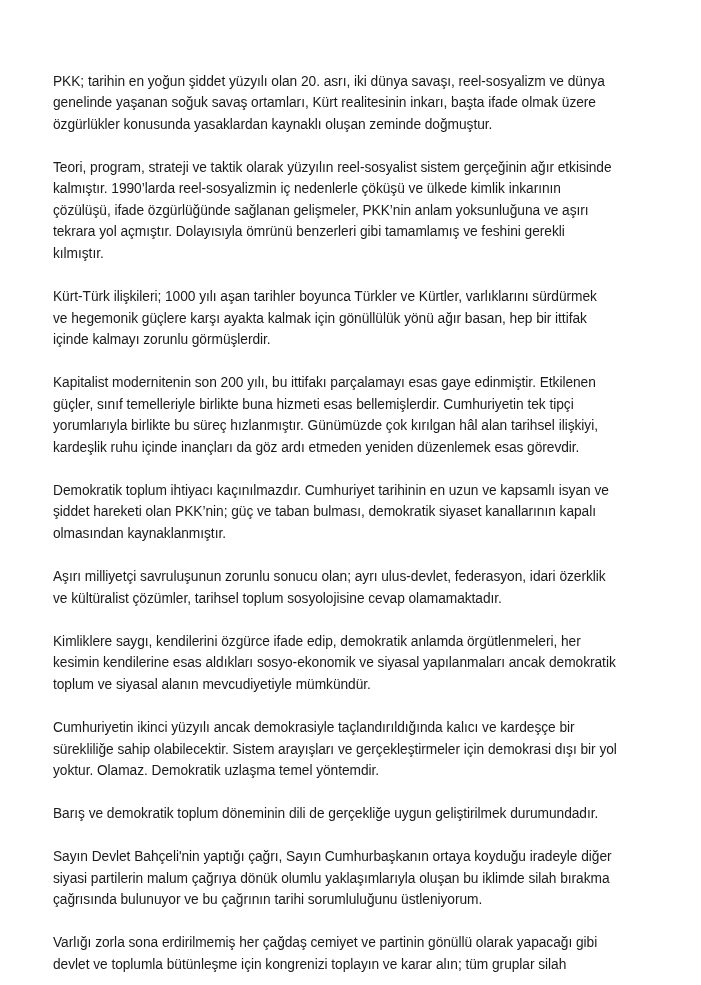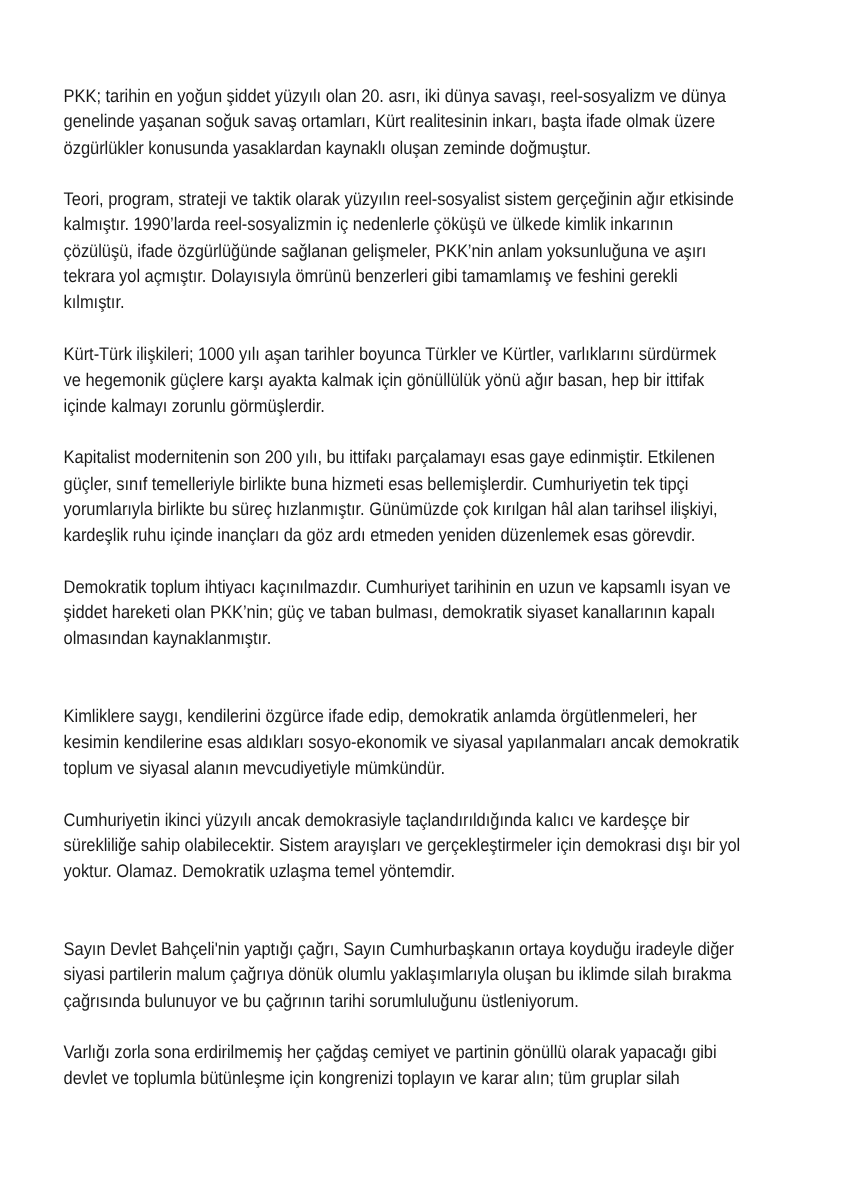--- a/index.html
+++ b/index.html
@@ -71,33 +71,40 @@
         <span class="line">yorumlarıyla birlikte bu süreç hızlanmıştır. Günümüzde çok kırılgan hâl alan tarihsel ilişkiyi,</span>
         <span class="line">kardeşlik ruhu içinde inançları da göz ardı etmeden yeniden düzenlemek esas görevdir.</span>
       </div>
       <span class="gap"></span>
       <div class="paragraph">
         <span class="line">Demokratik toplum ihtiyacı kaçınılmazdır. Cumhuriyet tarihinin en uzun ve kapsamlı isyan ve</span>
         <span class="line">şiddet hareketi olan PKK’nin; güç ve taban bulması, demokratik siyaset kanallarının kapalı</span>
         <span class="line">olmasından kaynaklanmıştır.</span>
       </div>
       <span class="gap"></span>
+      <div class="paragraph">
+        <span class="line">Aşırı milliyetçi savruluşunun zorunlu sonucu olan; ayrı ulus-devlet, federasyon, idari özerklik</span>
+        <span class="line">ve kültüralist çözümler, tarihsel toplum sosyolojisine cevap olamamaktadır.</span>
+      </div>
       <span class="gap"></span>
       <div class="paragraph">
         <span class="line">Kimliklere saygı, kendilerini özgürce ifade edip, demokratik anlamda örgütlenmeleri, her</span>
         <span class="line">kesimin kendilerine esas aldıkları sosyo-ekonomik ve siyasal yapılanmaları ancak demokratik</span>
         <span class="line">toplum ve siyasal alanın mevcudiyetiyle mümkündür.</span>
       </div>
       <span class="gap"></span>
       <div class="paragraph">
         <span class="line">Cumhuriyetin ikinci yüzyılı ancak demokrasiyle taçlandırıldığında kalıcı ve kardeşçe bir</span>
         <span class="line">sürekliliğe sahip olabilecektir. Sistem arayışları ve gerçekleştirmeler için demokrasi dışı bir yol</span>
         <span class="line">yoktur. Olamaz. Demokratik uzlaşma temel yöntemdir.</span>
       </div>
       <span class="gap"></span>
+      <div class="paragraph">
+        <span class="line">Barış ve demokratik toplum döneminin dili de gerçekliğe uygun geliştirilmek durumundadır.</span>
+      </div>
       <span class="gap"></span>
       <div class="paragraph">
         <span class="line">Sayın Devlet Bahçeli'nin yaptığı çağrı, Sayın Cumhurbaşkanın ortaya koyduğu iradeyle diğer</span>
         <span class="line">siyasi partilerin malum çağrıya dönük olumlu yaklaşımlarıyla oluşan bu iklimde silah bırakma</span>
         <span class="line">çağrısında bulunuyor ve bu çağrının tarihi sorumluluğunu üstleniyorum.</span>
       </div>
       <span class="gap"></span>
       <div class="paragraph">
         <span class="line">Varlığı zorla sona erdirilmemiş her çağdaş cemiyet ve partinin gönüllü olarak yapacağı gibi</span>
         <span class="line">devlet ve toplumla bütünleşme için kongrenizi toplayın ve karar alın; tüm gruplar silah</span>

